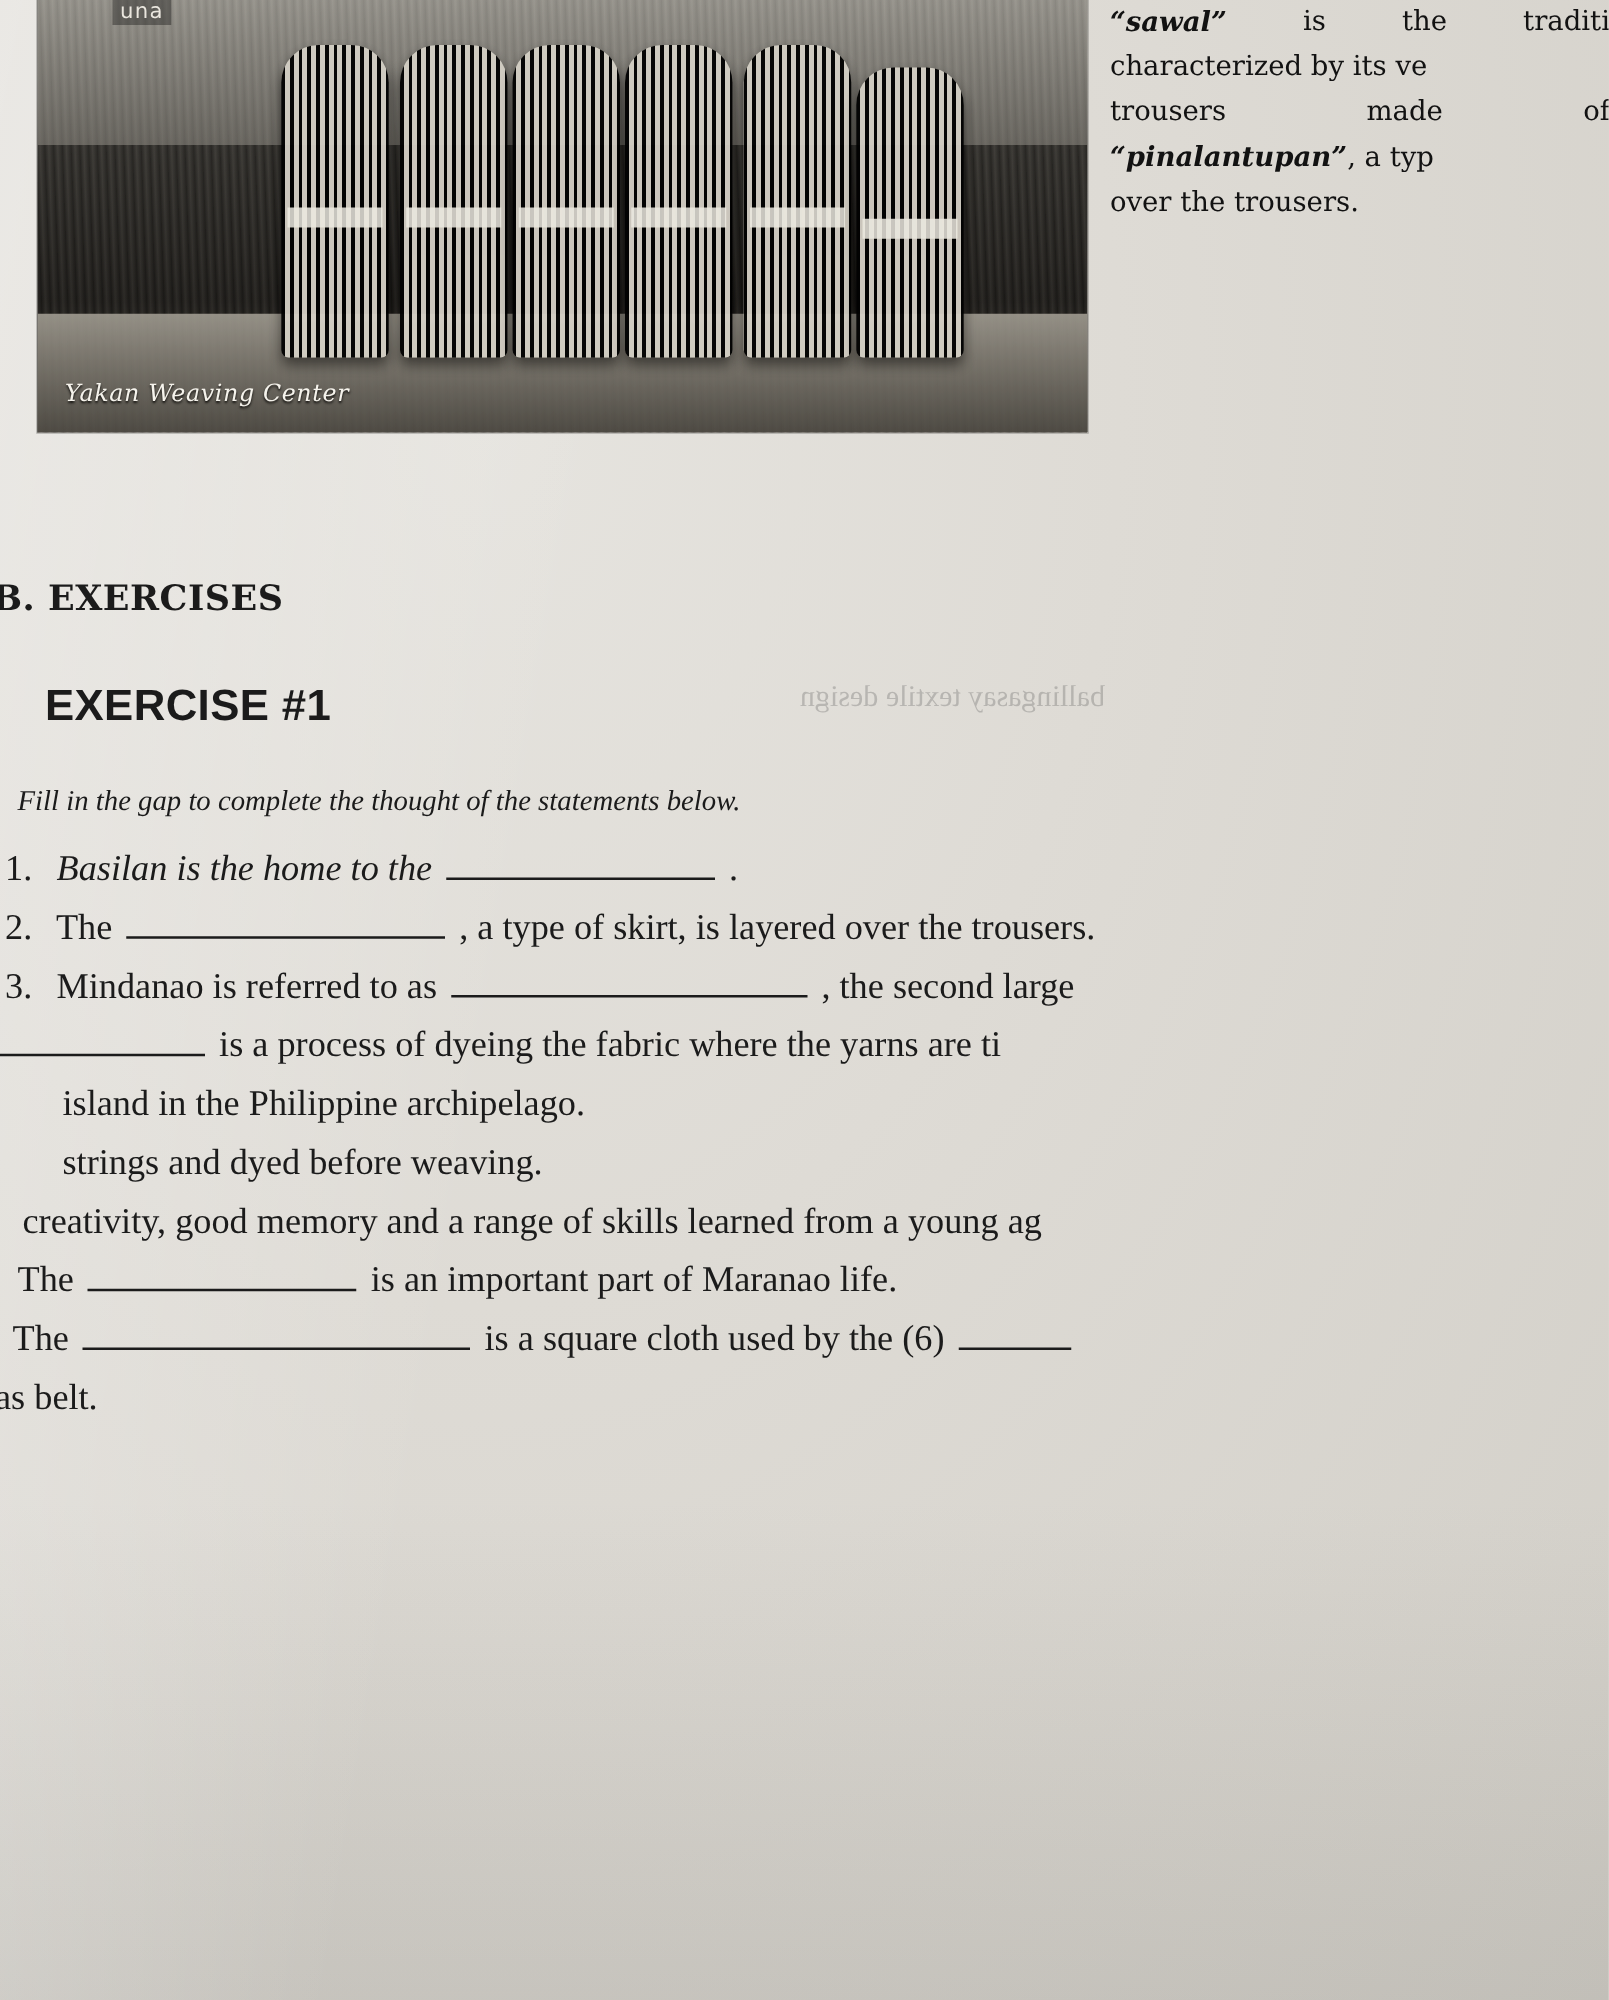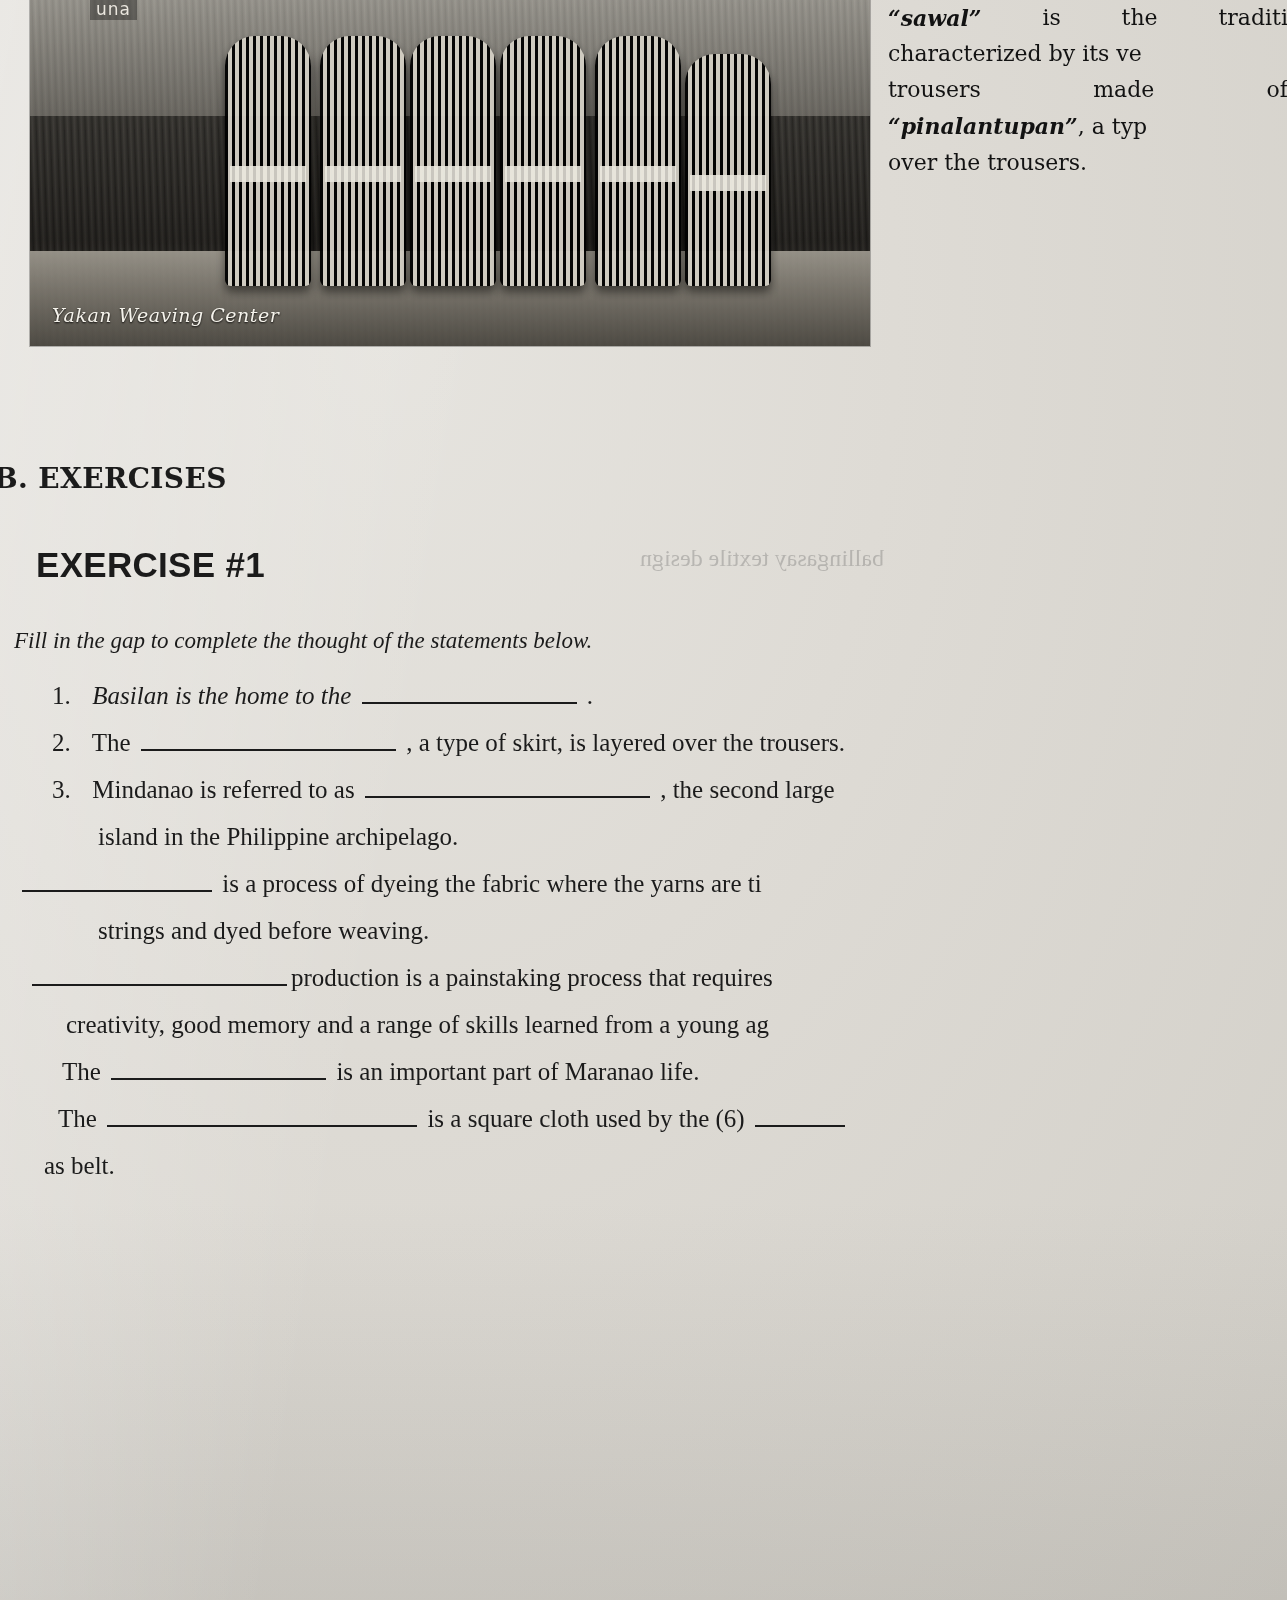--- a/index.html
+++ b/index.html
@@ -155,23 +155,22 @@
     top: 628px;
     font-family: "Liberation Serif", serif;
     font-style: italic;
     font-size: 23px;
   }
   .items {
     position: absolute;
     left: 0px;
     top: 672px;
     width: 1100px;
-    font-size: 25px;
+    font-size: 29px;
     line-height: 47px;
-    padding-left: 48px;
   }
   .item {
     position: relative;
     white-space: nowrap;
     padding-left: 4px;
   }
   .num {
     display: inline-block;
     width: 34px;
     font-family: "Liberation Serif", serif;
@@ -253,35 +252,32 @@
       <span class="blank b2"></span>
       <span class="itemtext">, a type of skirt, is layered over the trousers.</span>
     </div>
 
     <div class="item">
       <span class="num">3.</span>
       <span class="itemtext">Mindanao is referred to as</span>
       <span class="blank b3"></span>
       <span class="itemtext">, the second large</span>
     </div>
+    <div class="item">
+      <span class="blank b4" style="margin-left:-30px;"></span>
+      <span class="itemtext">is a process of dyeing the fabric where the yarns are ti</span>
+    </div>
+
     <div class="item indent">
       <span class="itemtext">island in the Philippine archipelago.</span>
     </div>
-
-    <div class="item">
-      <span class="blank b4" style="margin-left:-30px;"></span>
-      <span class="itemtext">is a process of dyeing the fabric where the yarns are ti</span>
-    </div>
     <div class="item indent">
       <span class="itemtext">strings and dyed before weaving.</span>
     </div>
 
-    <div class="item">
-      <span class="blank b7" style="margin-left:-20px;"></span><span class="itemtext">production is a painstaking process that requires</span>
-    </div>
     <div class="item indent" style="padding-left:18px;">
       <span class="itemtext">creativity, good memory and a range of skills learned from a young ag</span>
     </div>
 
     <div class="item" style="padding-left:14px;">
       <span class="itemtext">The</span>
       <span class="blank b6"></span>
       <span class="itemtext">is an important part of Maranao life.</span>
     </div>
 

